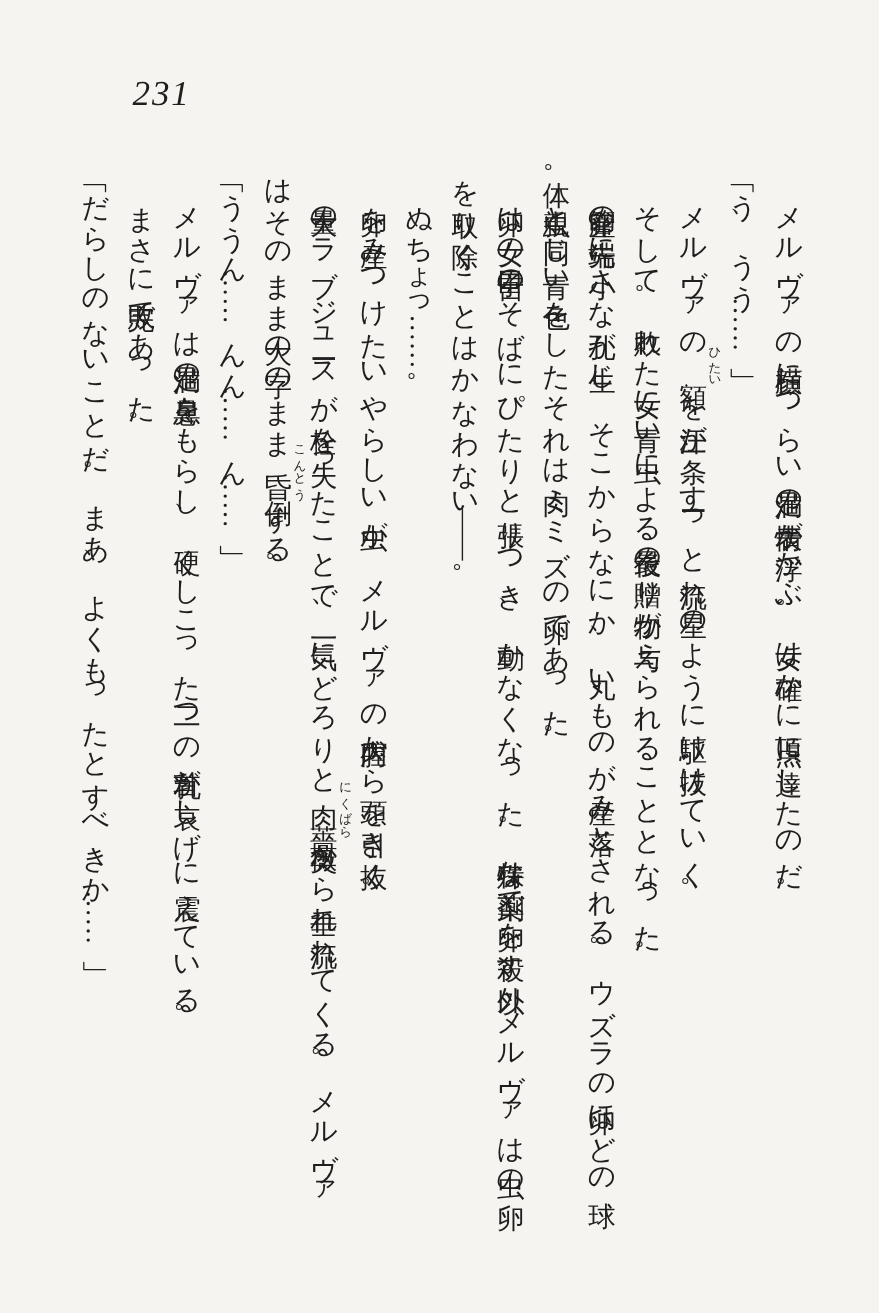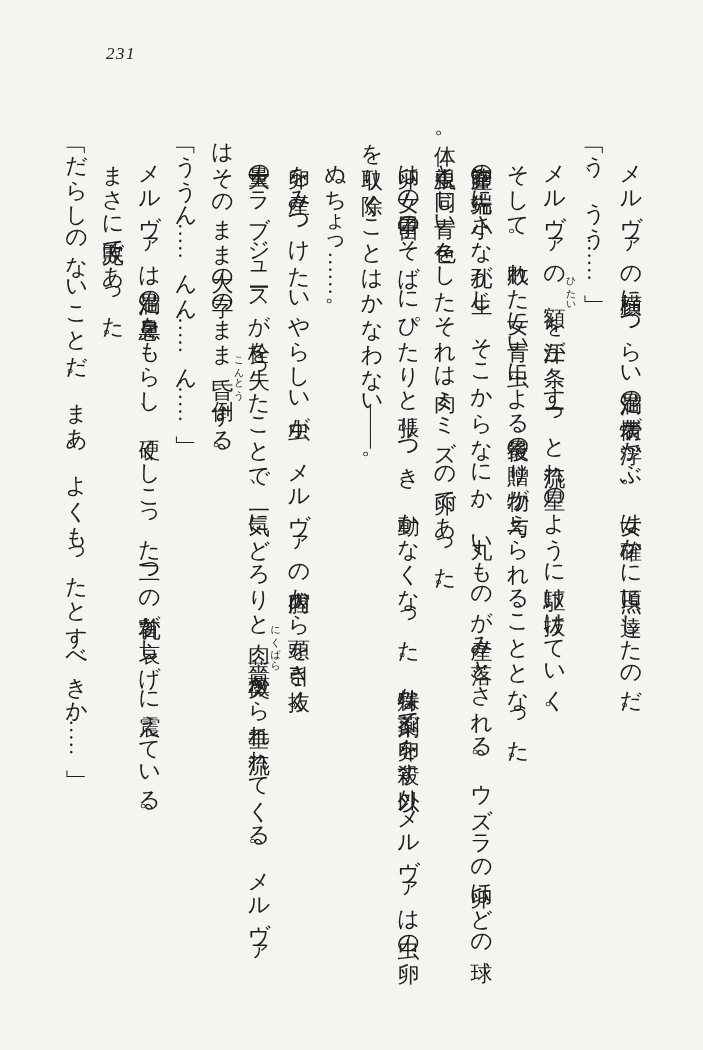--- a/index.html
+++ b/index.html
@@ -13,22 +13,22 @@
   }
   .page {
     position: absolute;
     inset: 0;
   }
 
   
   .page-number {
     position: absolute;
     left: 106px;
-    top: 44px;
-    font-size: 17px;
+    top: 60px;
+    font-size: 28px;
     font-style: italic;
     letter-spacing: 1.5px;
   }
 
   
   .text-block {
     position: absolute;
     top: 128px;
     right: 54px;
     height: 836px;               

